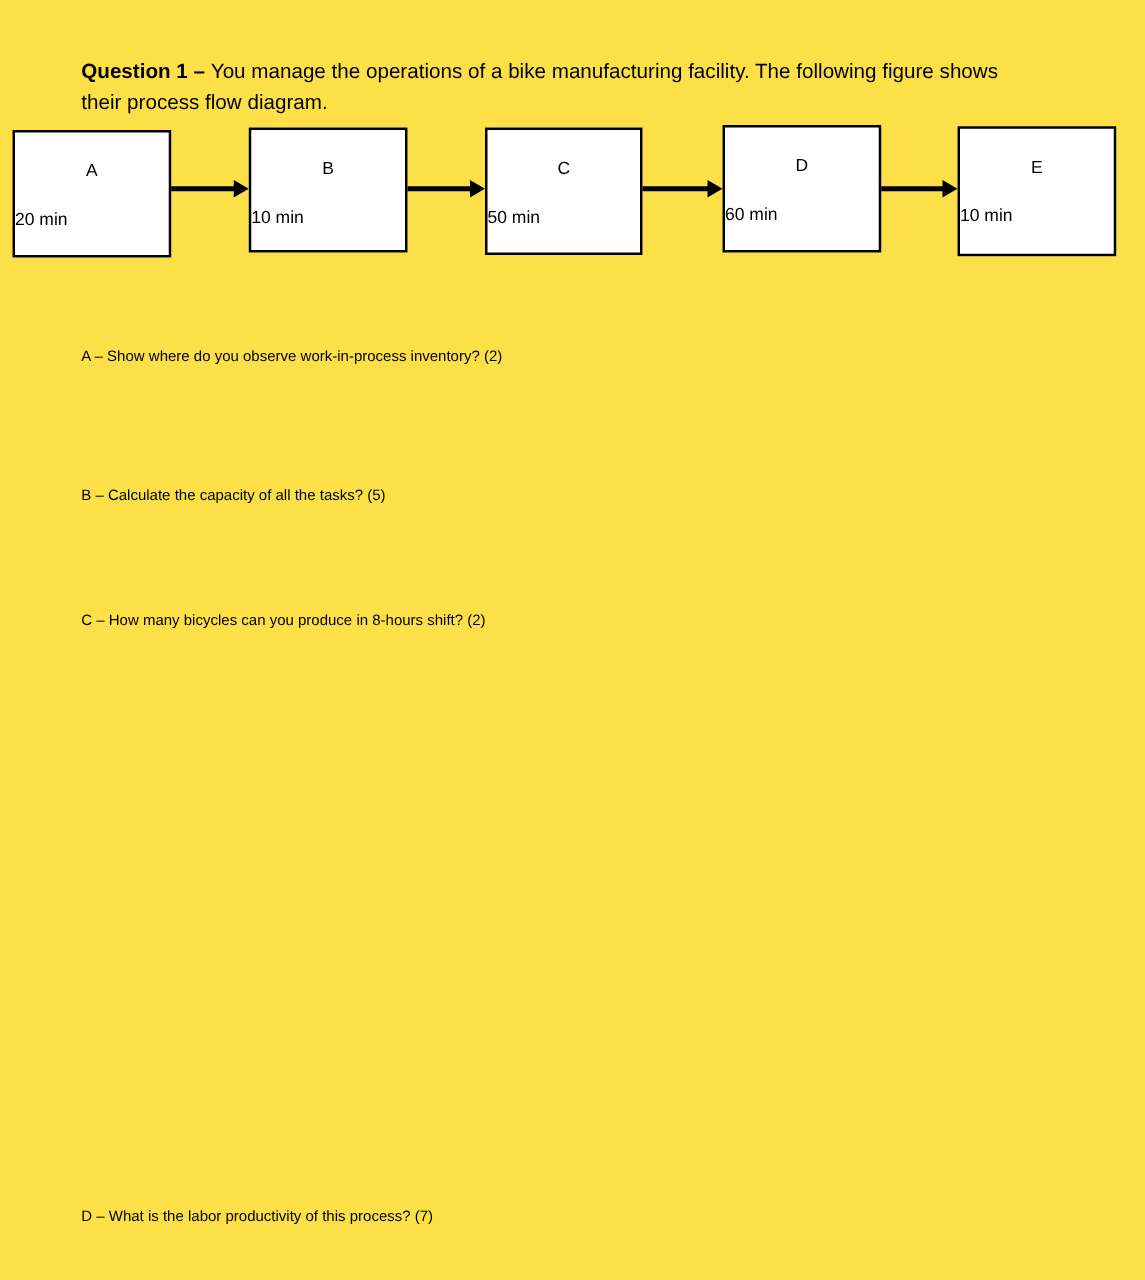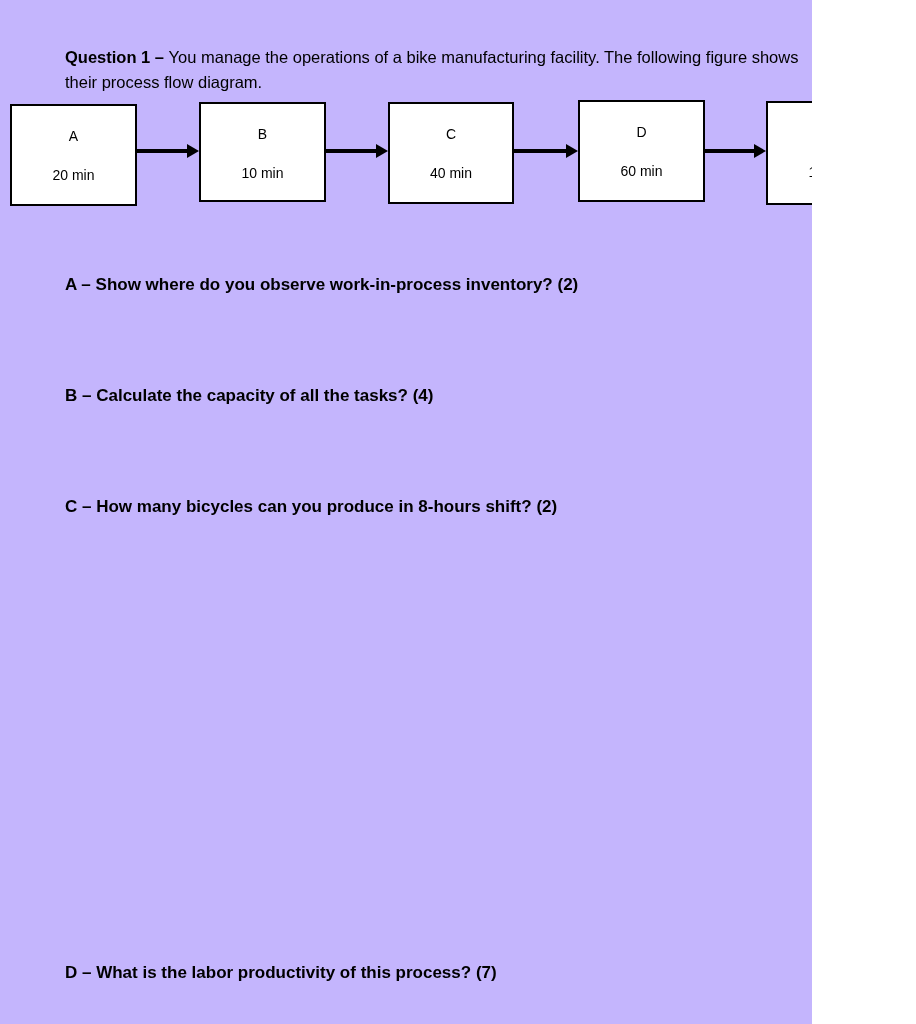--- a/index.html
+++ b/index.html
@@ -7,23 +7,23 @@
     padding: 0;
     background: #ffffff;
   }
   body {
     font-family: "Liberation Sans", sans-serif;
     color: #000000;
     -webkit-font-smoothing: antialiased;
   }
   #page {
     position: relative;
-    width: 812px;
+    width: 916px;
     height: 1024px;
-    background: #c4b5fd;
+    background: #fde047;
     overflow: hidden;
   }
 
   
   .stem {
     position: absolute;
     left: 65px;
     top: 28px;
     width: 760px;
     font-size: 16.5px;
@@ -56,21 +56,21 @@
     text-align: center;
     font-size: 14px;
     line-height: 16px;
     color: #000;
   }
   .proc-time {
     position: absolute;
     left: 0;
     right: 0;
     top: 61px;
-    text-align: center;
+    text-align: left;
     font-size: 14px;
     line-height: 16px;
     color: #000;
   }
   .arrow {
     position: absolute;
     height: 16px;
   }
   .arrow .shaft {
     position: absolute;
@@ -87,46 +87,45 @@
     height: 0;
     border-top: 7px solid transparent;
     border-bottom: 7px solid transparent;
     border-left: 12px solid #000000;
   }
 
   
   .subq {
     position: absolute;
     left: 65px;
-    font-size: 17px;
+    font-size: 12px;
     line-height: 22px;
     white-space: nowrap;
     color: #000;
-    font-weight: bold;
   }
 </style>
 </head>
 <body>
 
 <div id="page">
 
   <p class="stem"><span class="lead">Question 1 – </span><span>You manage the operations of a bike manufacturing facility. The following figure shows their process flow diagram.</span></p>
 
   <div class="flow" id="flow">
       <div class="proc-box" style="left: 10px; top: 8px; width: 127px; height: 102px;">
         <div class="proc-label">A</div>
         <div class="proc-time">20 min</div>
       </div>
       <div class="proc-box" style="left: 199px; top: 6px; width: 127px; height: 100px;">
         <div class="proc-label">B</div>
         <div class="proc-time">10 min</div>
       </div>
       <div class="proc-box" style="left: 388px; top: 6px; width: 126px; height: 102px;">
         <div class="proc-label">C</div>
-        <div class="proc-time">40 min</div>
+        <div class="proc-time">50 min</div>
       </div>
       <div class="proc-box" style="left: 578px; top: 4px; width: 127px; height: 102px;">
         <div class="proc-label">D</div>
         <div class="proc-time">60 min</div>
       </div>
       <div class="proc-box" style="left: 766px; top: 5px; width: 127px; height: 104px;">
         <div class="proc-label">E</div>
         <div class="proc-time">10 min</div>
       </div>
       <div class="arrow" style="left: 137px; top: 47px; width: 62px;">
@@ -142,18 +141,18 @@
         <div class="head"></div>
       </div>
       <div class="arrow" style="left: 705px; top: 47px; width: 61px;">
         <div class="shaft" style="width: 51px;"></div>
         <div class="head"></div>
       </div>
     </div>
 
   <div id="questions-layer">
       <div class="subq" style="top: 274px;">A – Show where do you observe work-in-process inventory? (2)</div>
-      <div class="subq" style="top: 385px;">B – Calculate the capacity of all the tasks? (4)</div>
-      <div class="subq" style="top: 496px;">C – How many bicycles can you produce in 8-hours shift? (2)</div>
+      <div class="subq" style="top: 385px;">B – Calculate the capacity of all the tasks? (5)</div>
+      <div class="subq" style="top: 485px;">C – How many bicycles can you produce in 8-hours shift? (2)</div>
       <div class="subq" style="top: 962px;">D – What is the labor productivity of this process? (7)</div>
     </div>
 
 </div>
 
 </body></html>

